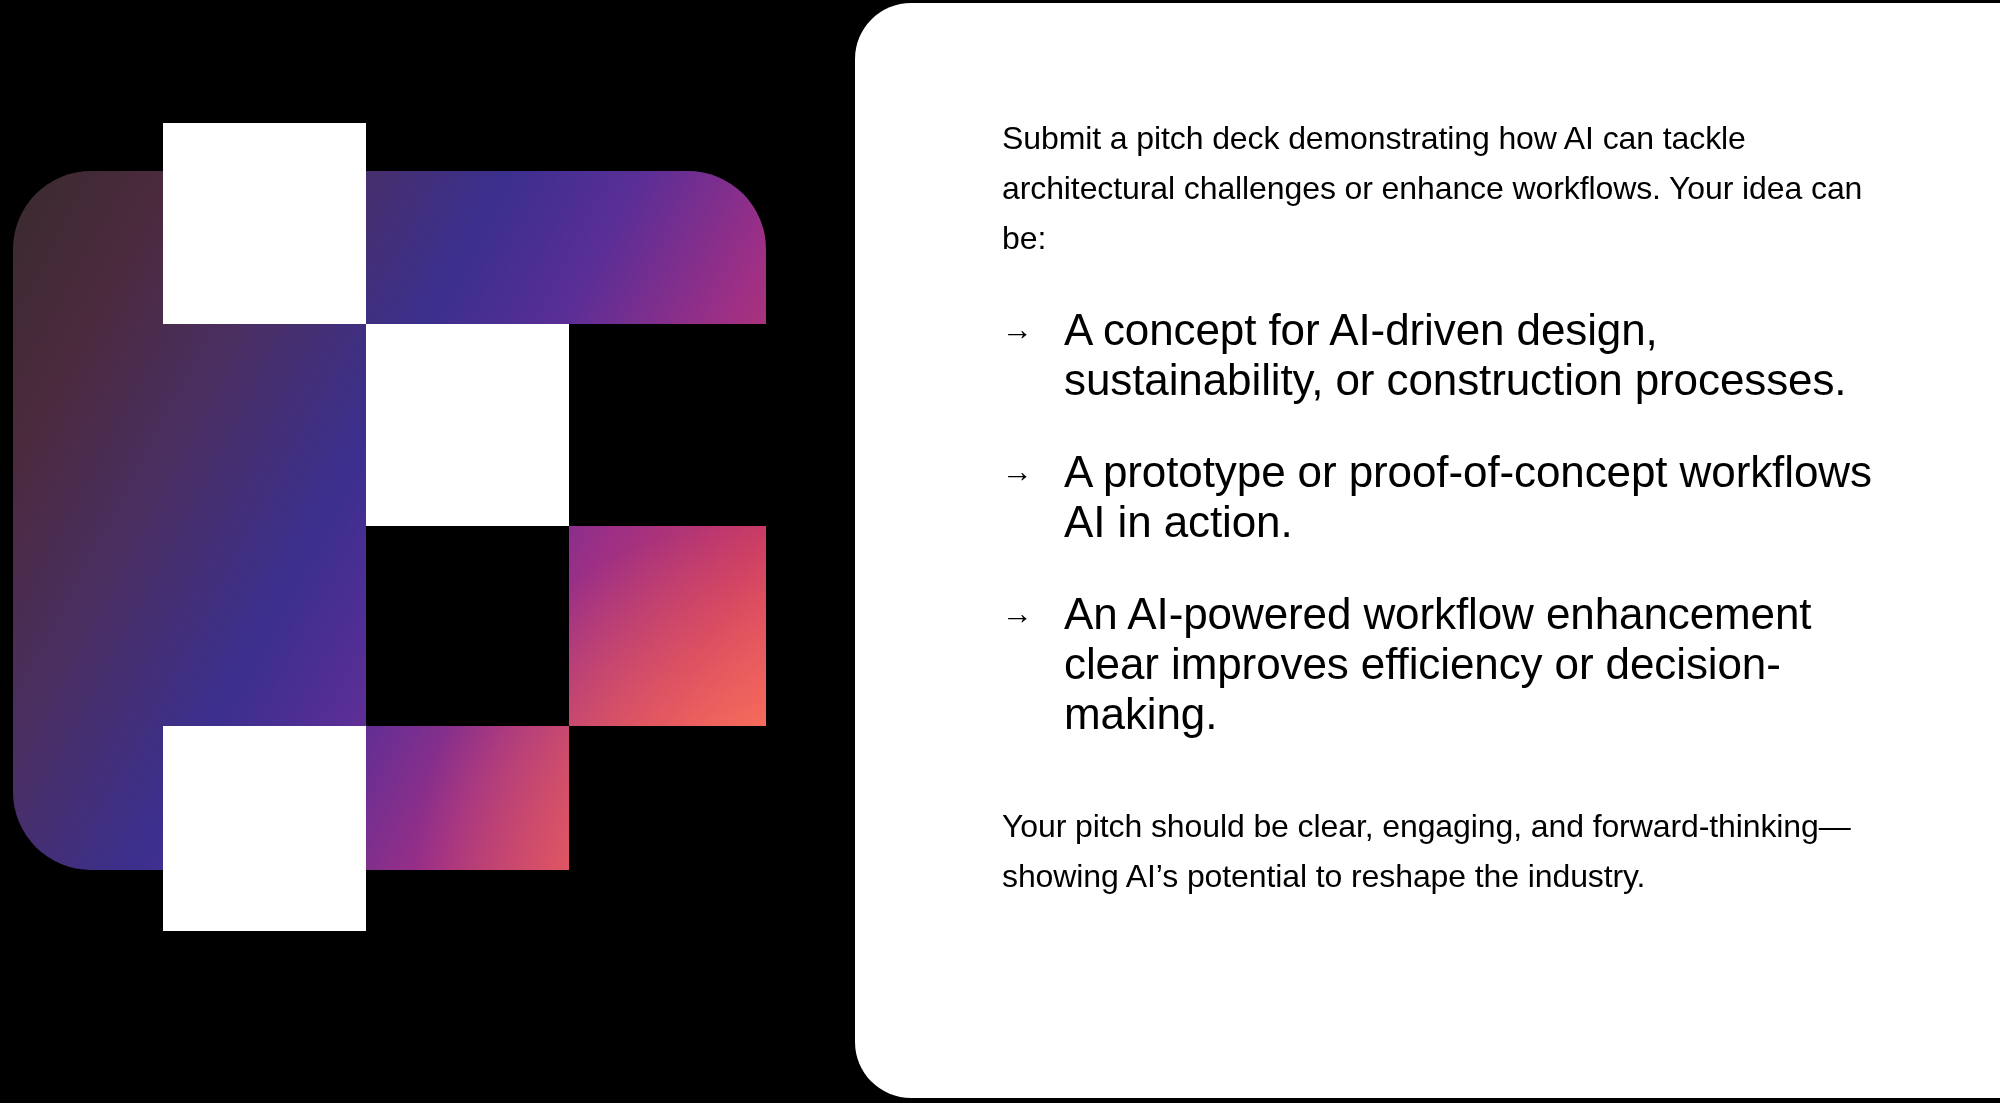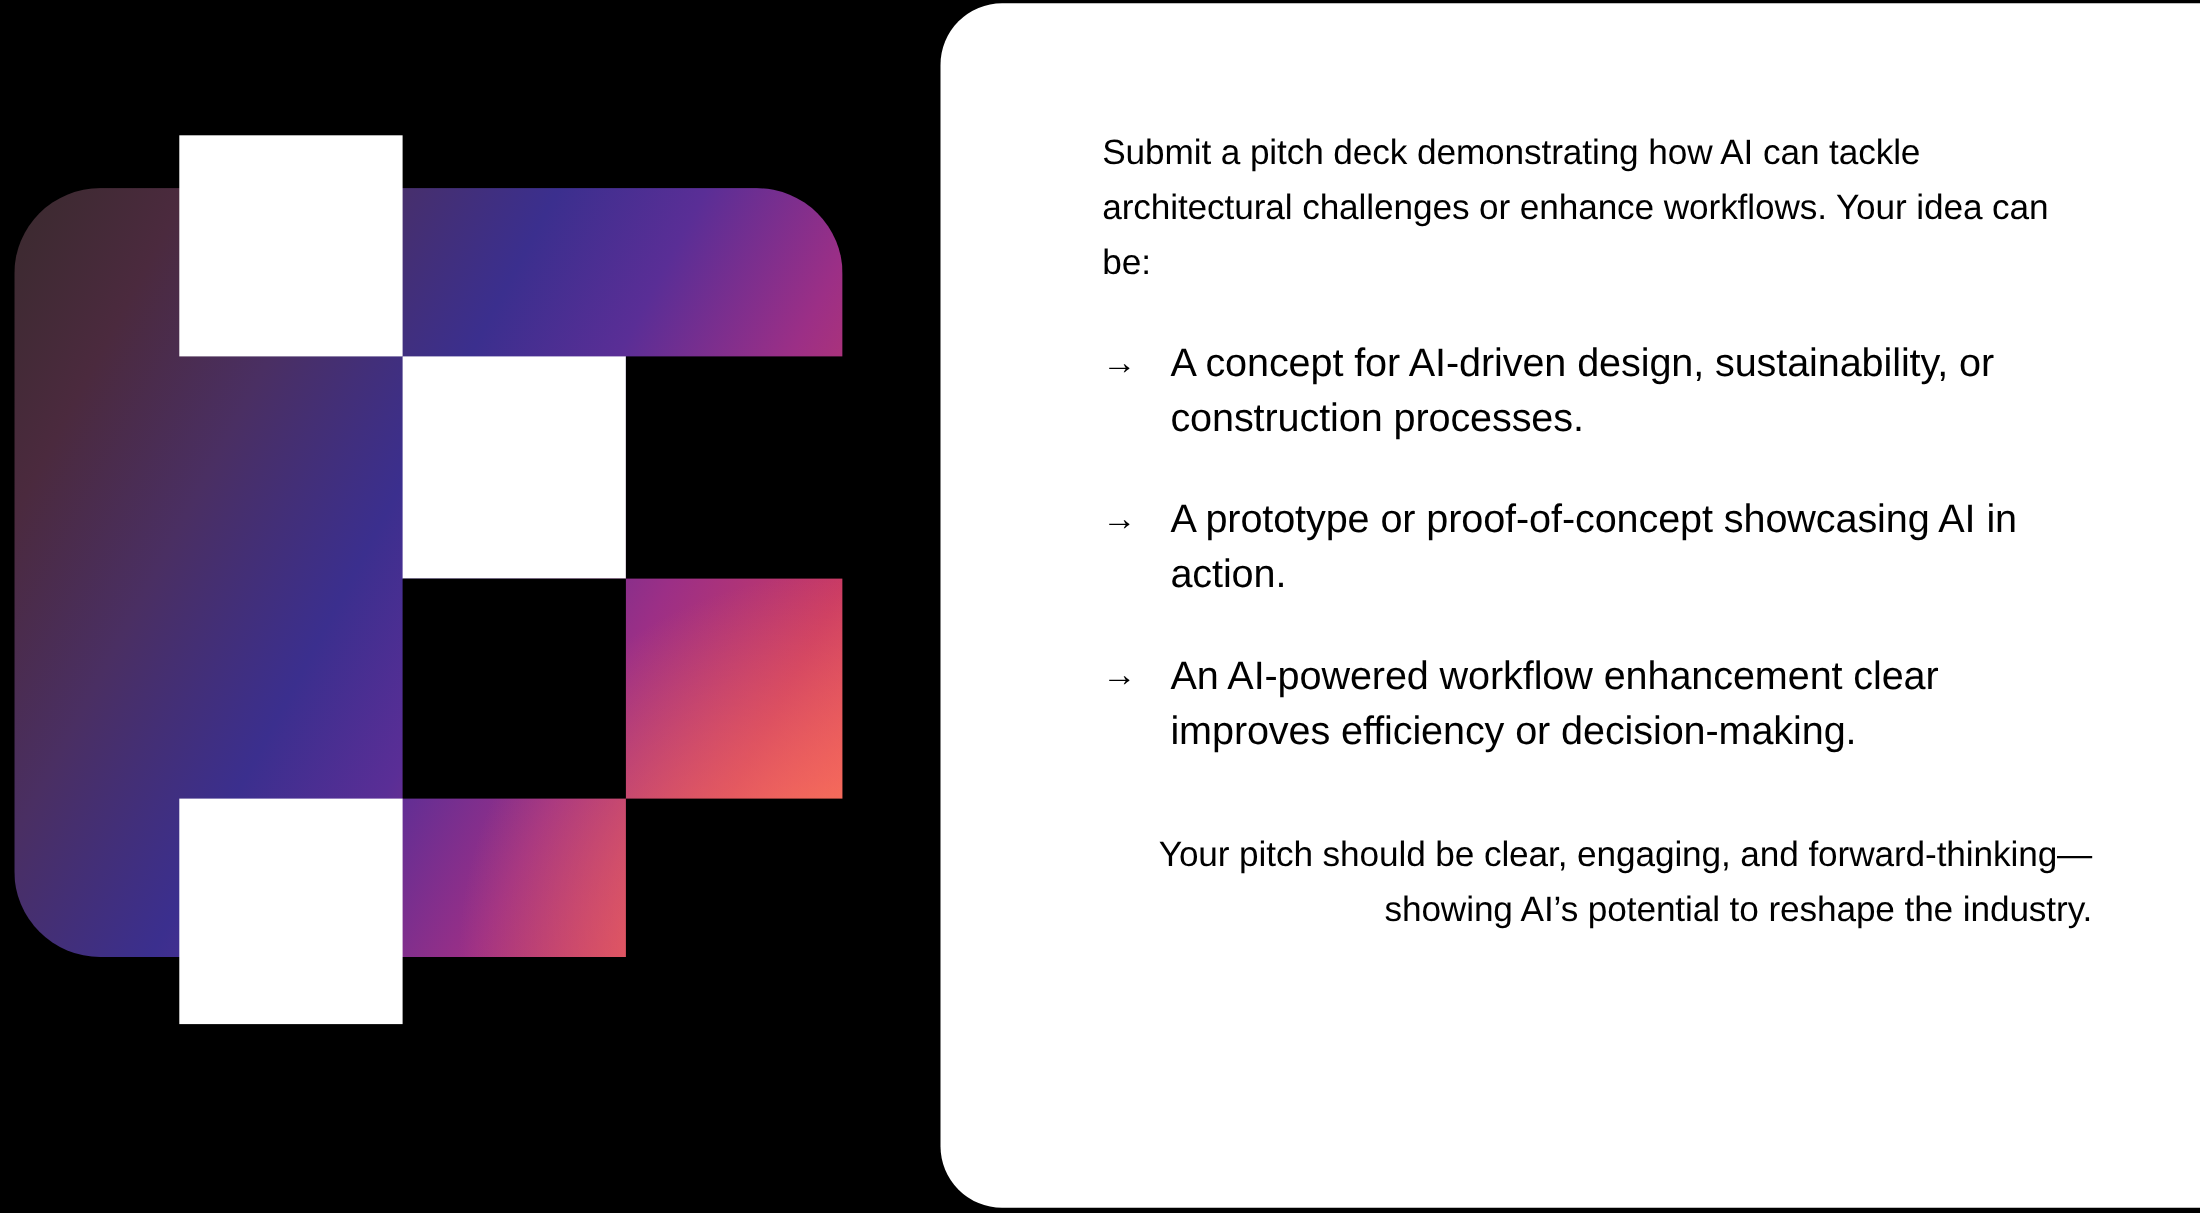--- a/index.html
+++ b/index.html
@@ -90,28 +90,27 @@
   .bullet-item:last-child { margin-bottom: 0; }
   .bullet-arrow {
     flex: 0 0 auto;
     width: 62px;
     font-size: 31px;
     line-height: 50px;
     color: #000000;
   }
   .bullet-text {
     flex: 1 1 auto;
-    font-size: 36px;
+    font-size: 44px;
     line-height: 50px;
     color: #000000;
     letter-spacing: -0.1px;
   }
   #closing-para {
     margin-top: 62px;
-    text-align: right;
   }
 </style>
 </head>
 <body>
 
 <div id="logo-panel">
   <div id="logo-art">
 
     <div id="logo-gradient"></div>
 
@@ -132,21 +131,21 @@
 
     <p class="para">Submit a pitch deck demonstrating how AI can tackle architectural challenges or enhance workflows. Your idea can be:</p>
 
     <ul id="bullet-list">
       <li class="bullet-item">
         <span class="bullet-arrow">→</span>
         <span class="bullet-text">A concept for AI-driven design, sustainability, or construction processes.</span>
       </li>
       <li class="bullet-item">
         <span class="bullet-arrow">→</span>
-        <span class="bullet-text">A prototype or proof-of-concept showcasing AI in action.</span>
+        <span class="bullet-text">A prototype or proof-of-concept workflows AI in action.</span>
       </li>
       <li class="bullet-item">
         <span class="bullet-arrow">→</span>
         <span class="bullet-text">An AI-powered workflow enhancement clear improves efficiency or decision-making.</span>
       </li>
     </ul>
 
     <p class="para" id="closing-para">Your pitch should be clear, engaging, and forward-thinking—showing AI’s potential to reshape the industry.</p>
 
   </div>

